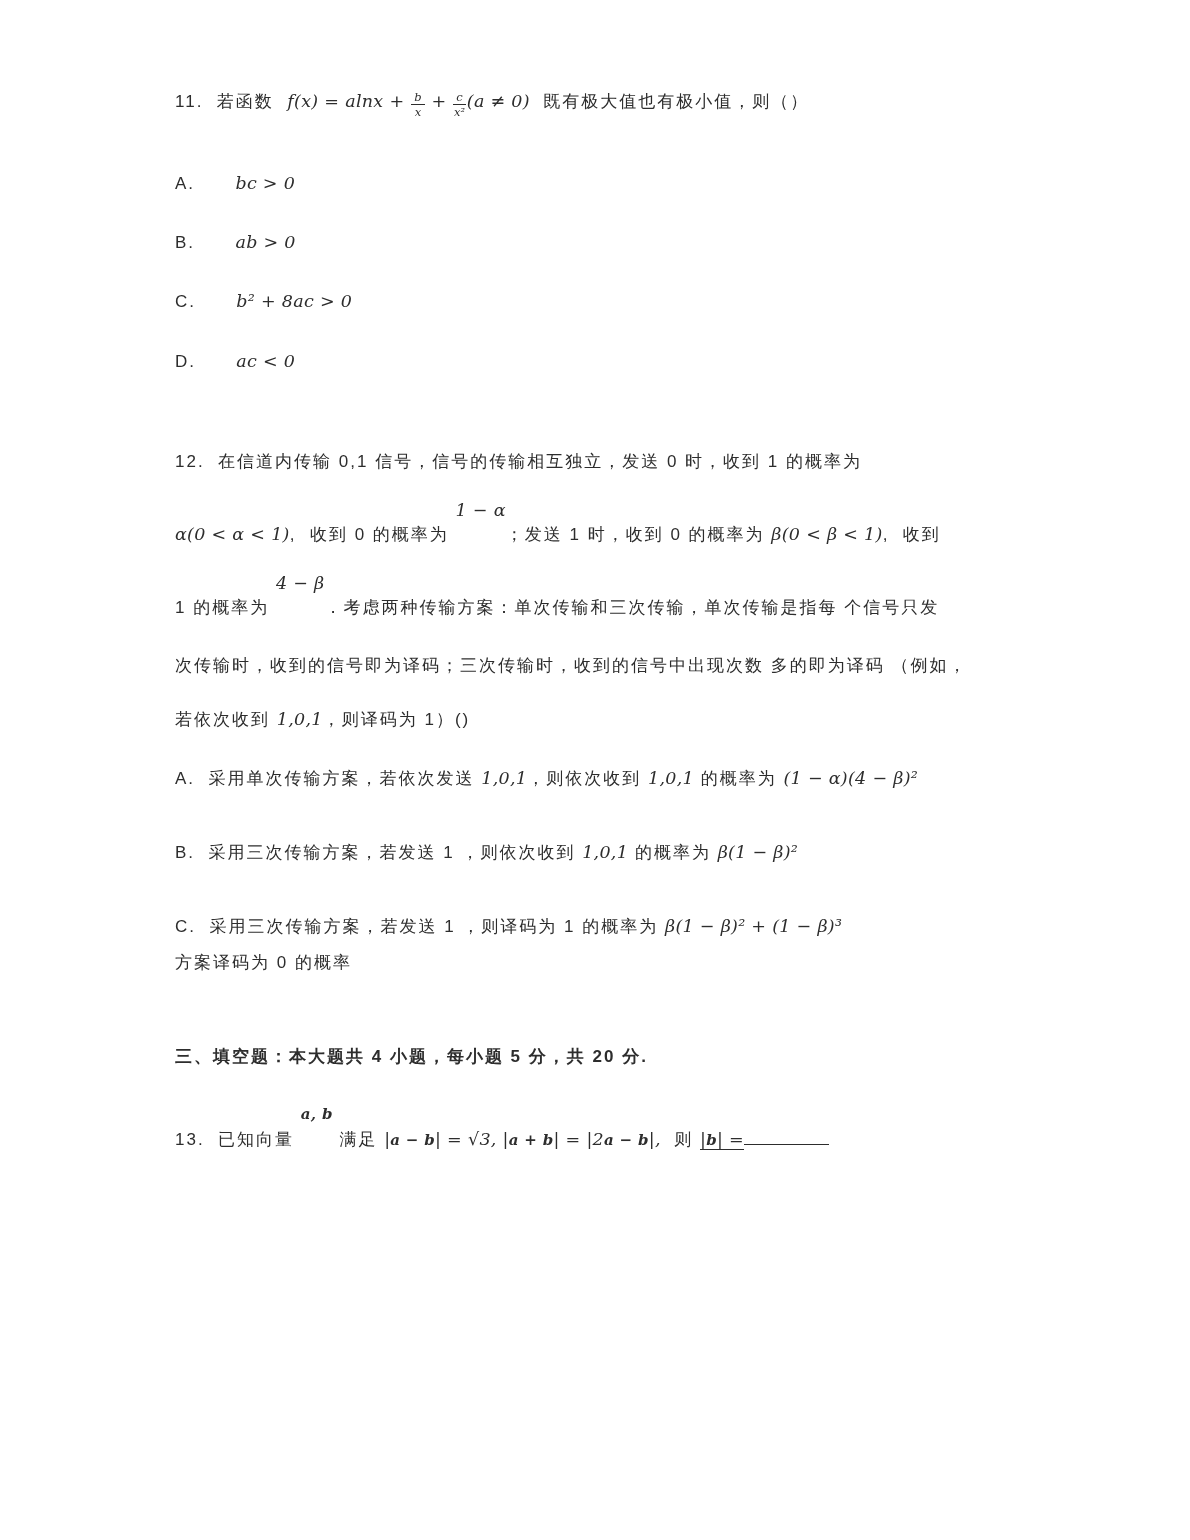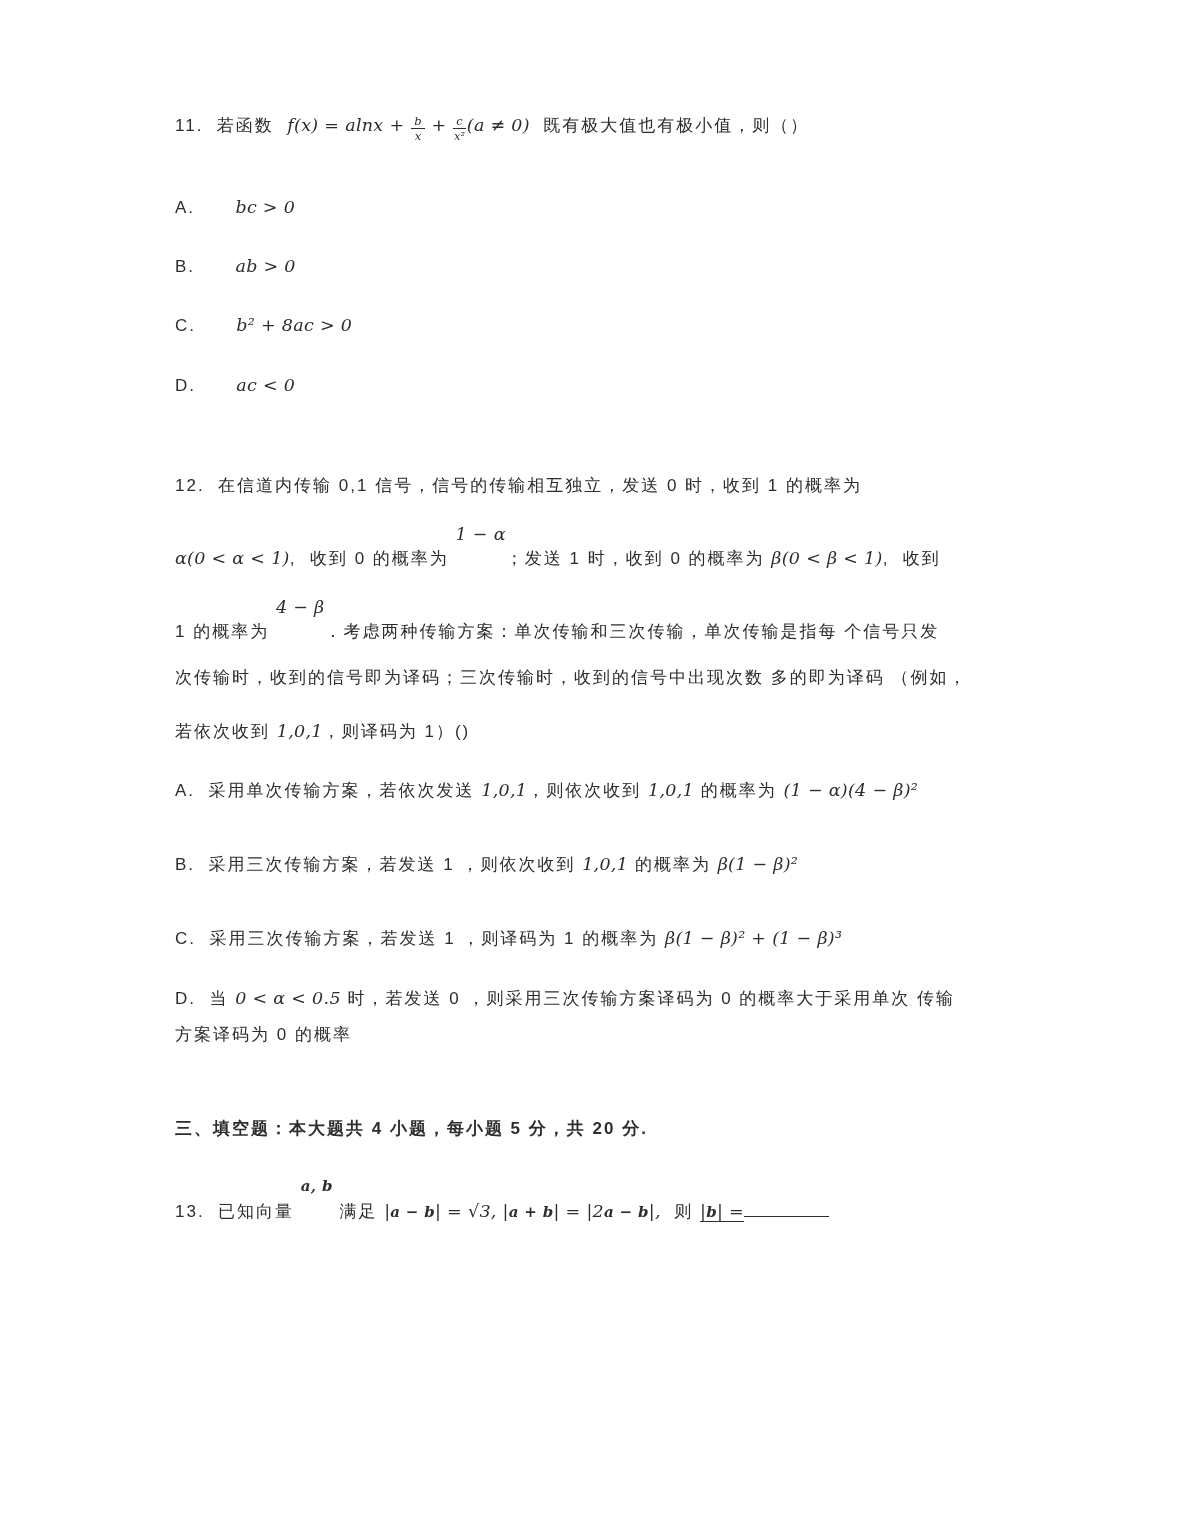--- a/index.html
+++ b/index.html
@@ -1,20 +1,20 @@
 <!DOCTYPE html>
 <html><head>
 <meta charset="utf-8">
 <style>
   html,body{margin:0;padding:0;}
   body{width:1190px;height:1540px;background:#ffffff;overflow:hidden;}
   .page{
     box-sizing:border-box;
     width:1190px;height:1540px;
-    padding:112px 165px 0 175px;
+    padding:88px 165px 0 175px;
     font-family:"Liberation Sans",sans-serif;
     font-size:17px;
     color:#2d2d2d;
   }
   section{margin:0;padding:0;}
   .line{
     line-height:26px;
     white-space:pre-wrap;
     position:relative;
   }
@@ -33,21 +33,21 @@
     margin:0 1px;
   }
   .fnum{display:block;border-bottom:1px solid #2d2d2d;padding:0 3px 1px;}
   .fden{display:block;padding-top:1px;}
   .blank{
     display:inline-block;
     border-bottom:1px solid #2d2d2d;
     height:1.05em;
     vertical-align:baseline;
   }
-  .m10{margin-top:10px}.m20{margin-top:20px}.m21{margin-top:21px}
+  .m10{margin-top:10px}.m20{margin-top:32px}.m21{margin-top:21px}
   .m27{margin-top:27px}.m32{margin-top:32px}.m33{margin-top:33px}
   .m35{margin-top:47px}.m46{margin-top:46px}
   .m52{margin-top:52px}.m56{margin-top:56px}.m68{margin-top:68px}
   .m74{margin-top:74px}
 </style>
 </head>
 <body>
 
 <div class="page">
 
@@ -61,21 +61,20 @@
 
   <section class="m74">
     <div class="line"><span class="run-t">12.  在信道内传输 0,1 信号，信号的传输相互独立，发送 0 时，收到 1 的概率为</span></div>
     <div class="line m46"><span class="run-m">α(0 &lt; α &lt; 1)</span><span class="run-t">,  收到 0 的概率为 </span><span class="run-m" style="position: relative; top: -24px; display: inline-block;">1 − α</span><span class="run-t">；发送 1 时，收到 0 的概率为 </span><span class="run-m">β(0 &lt; β &lt; 1)</span><span class="run-t">,  收到</span></div>
     <div class="line m46"><span class="run-t">1 的概率为 </span><span class="run-m" style="position: relative; top: -24px; display: inline-block;">4 − β</span><span class="run-t">．考虑两种传输方案：单次传输和三次传输，单次传输是指每 个信号只发</span></div>
     <div class="line m20"><span class="run-t">次传输时，收到的信号即为译码；三次传输时，收到的信号中出现次数 多的即为译码 （例如，</span></div>
     <div class="line m27"><span class="run-t">若依次收到 </span><span class="run-m">1,0,1</span><span class="run-t">，则译码为 1）()</span></div>
     <div class="line m32"><span class="run-t">A.  采用单次传输方案，若依次发送 </span><span class="run-m">1,0,1</span><span class="run-t">，则依次收到 </span><span class="run-m">1,0,1</span><span class="run-t"> 的概率为 </span><span class="run-m">(1 − α)(4 − β)²</span></div>
     <div class="line m35"><span class="run-t">B.  采用三次传输方案，若发送 1 ，则依次收到 </span><span class="run-m">1,0,1</span><span class="run-t"> 的概率为 </span><span class="run-m">β(1 − β)²</span></div>
     <div class="line m35"><span class="run-t">C.  采用三次传输方案，若发送 1 ，则译码为 1 的概率为 </span><span class="run-m">β(1 − β)² + (1 − β)³</span></div>
-    <div class="line m33"><span class="run-t">D.  当 </span><span class="run-m">0 &lt; α &lt; 0.5</span><span class="run-t"> 时，若发送 0 ，则采用三次传输方案译码为 0 的概率大于采用单次 传输</span></div>
     <div class="line m10"><span class="run-t">方案译码为 0 的概率</span></div>
   </section>
 
   <section class="m68">
     <div class="line"><span class="run-b">三、填空题：本大题共 4 小题，每小题 5 分，共 20 分.</span></div>
   </section>
 
   <section class="m56">
     <div class="line"><span class="run-t">13.  已知向量 </span><span class="run-mb" style="position: relative; top: -26px; display: inline-block;">a, b</span><span class="run-t"> 满足 </span><span class="run-m">|</span><span class="run-mb">a − b</span><span class="run-m">| = √3, |</span><span class="run-mb">a + b</span><span class="run-m">| = |2</span><span class="run-mb">a − b</span><span class="run-m">|,</span><span class="run-t">  则 </span><span class="run-m" style="border-bottom: 1px solid rgb(45, 45, 45);">|</span><span class="run-mb" style="border-bottom: 1px solid rgb(45, 45, 45);">b</span><span class="run-m" style="border-bottom: 1px solid rgb(45, 45, 45);">| =</span><span class="blank" style="width: 85px;"></span></div>
   </section>

